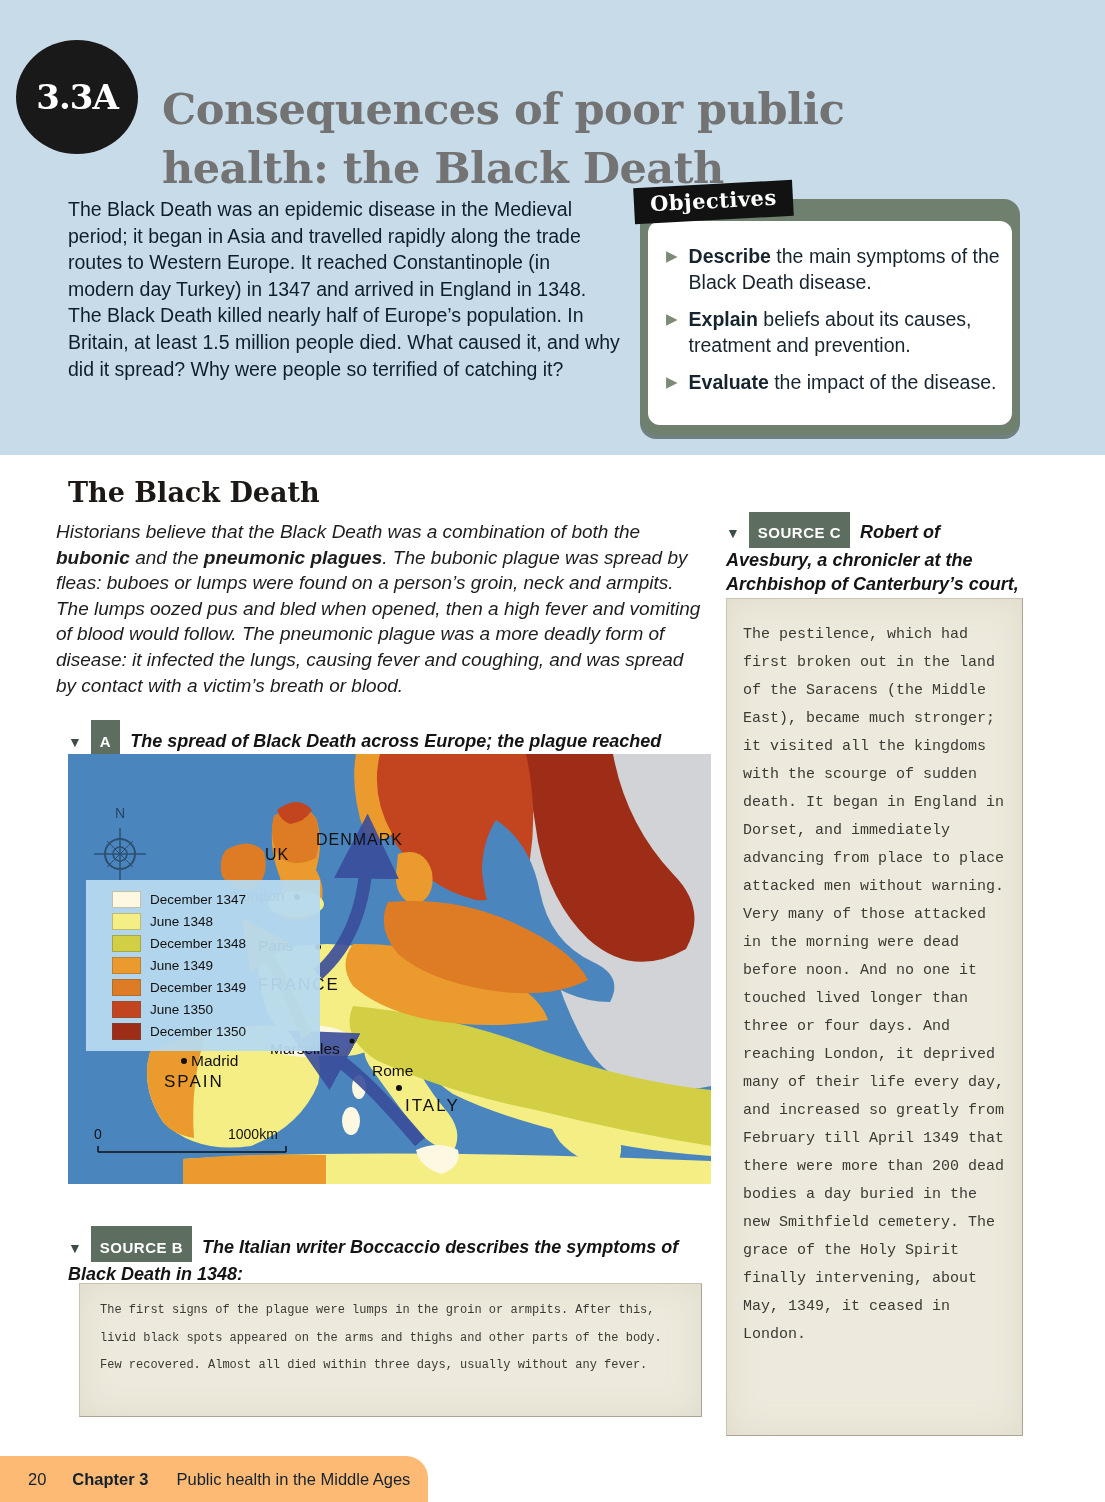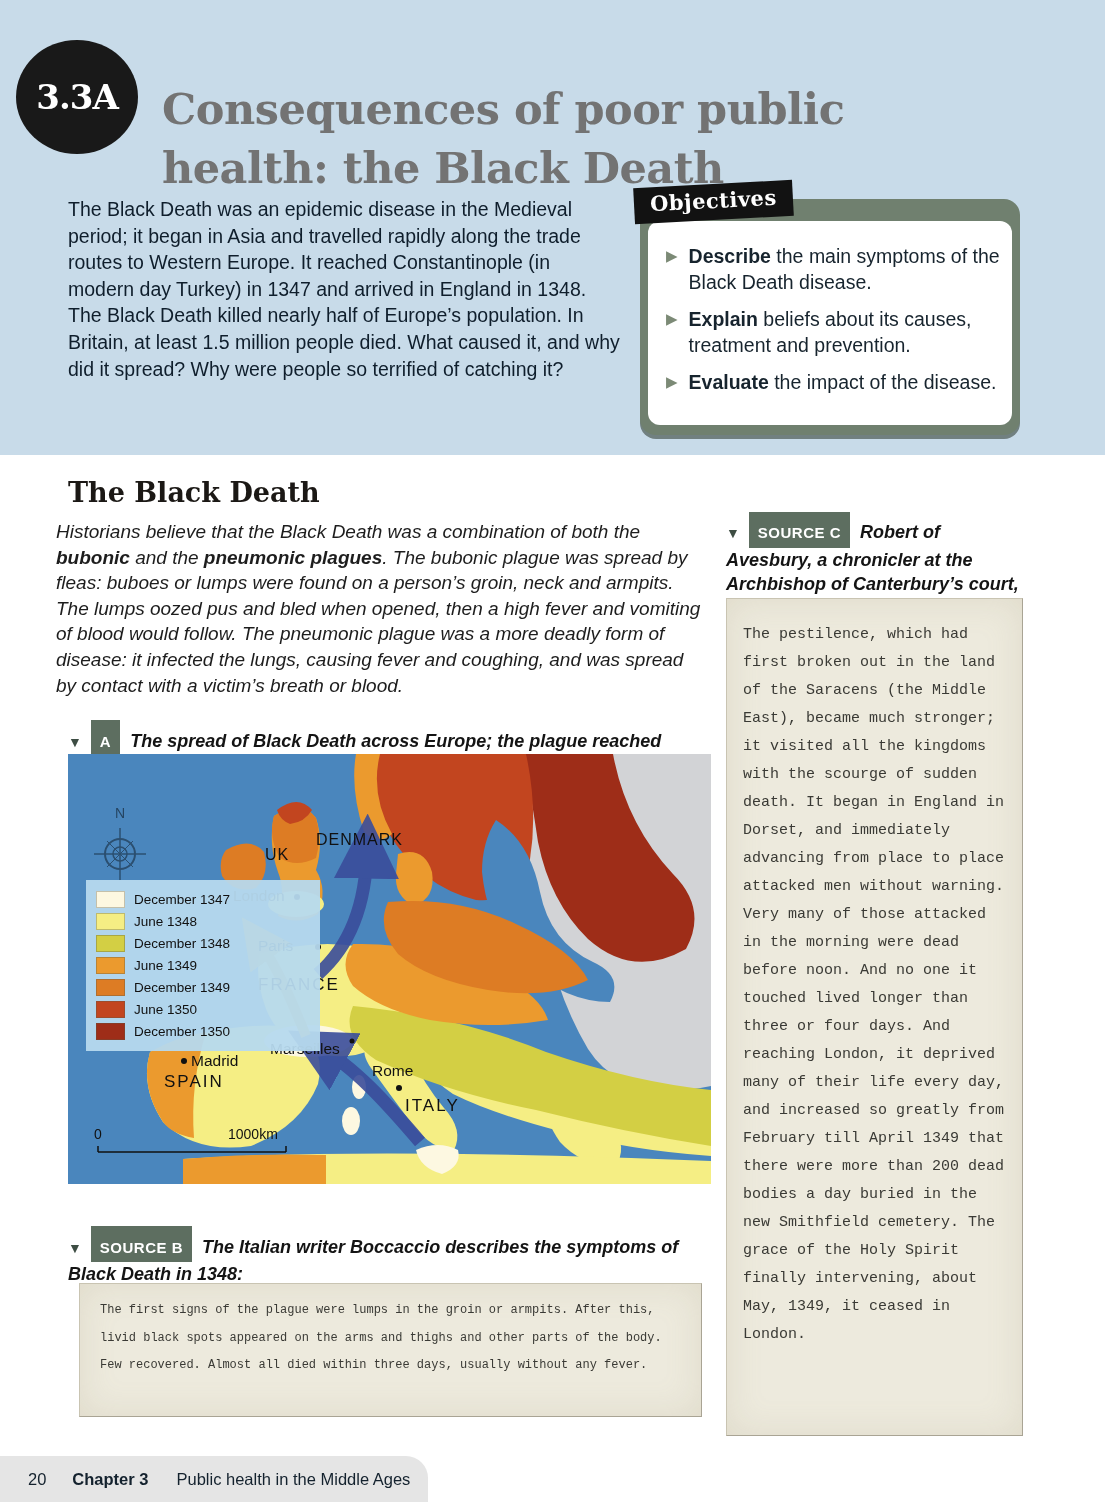--- a/index.html
+++ b/index.html
@@ -34,35 +34,35 @@
   .body-para .b{font-weight:bold;}
   .fig-caption{position:absolute;left:68px;width:650px;font-size:18px;line-height:25px;
                font-style:italic;font-weight:600;color:#141414;}
   .cap-tri{color:#3d4d43;font-style:normal;font-size:14px;margin-right:9px;}
   .cap-badge{display:inline-block;background:#5d6e60;color:#fff;font-style:normal;
              font-weight:bold;font-size:15px;padding:9px 9px 2px;margin-right:10px;letter-spacing:.5px;}
   
   .map-wrap{position:absolute;left:68px;top:754px;width:643px;height:430px;}
   .map-legend{position:absolute;left:18px;top:126px;width:214px;background:rgba(182,217,238,.95);
               padding:8px 10px 9px;}
-  .legend-row{display:flex;align-items:center;height:22px;}
+  .legend-row{display:flex;align-items:center;height:22px;margin-left:16px;}
   .legend-swatch{width:27px;height:15px;margin-right:9px;border:0.5px solid rgba(90,90,70,.35);flex:0 0 auto;}
   .legend-label{font-size:13.5px;color:#111;}
   
   .paper{background:#edeadd;border:1px solid #c9c4b2;border-right-color:#a9a494;
          border-bottom-color:#a9a494;box-shadow:inset 0 0 35px rgba(160,150,115,.18);
          font-family:"Liberation Mono",monospace;color:#3a3a35;box-sizing:border-box;position:absolute;}
   .source-b-box{left:79px;top:1283px;width:623px;height:134px;padding:13px 20px;
                 font-size:12px;line-height:27.5px;}
   .source-c-box{left:726px;top:598px;width:297px;height:838px;padding:22px 16px;
                 font-size:15px;line-height:28px;}
   .source-c-caption{position:absolute;left:726px;top:512px;width:298px;font-size:18px;
                     line-height:24.5px;font-style:italic;font-weight:600;color:#141414;}
   
-  .footer-bar{position:absolute;left:0;top:1456px;width:428px;height:46px;background:#e5e5e5;
+  .footer-bar{position:absolute;left:0;top:1456px;width:428px;height:46px;background:#fdba74;
               border-top-right-radius:22px;display:flex;align-items:center;color:#14222e;
               font-size:16.5px;}
   .footer-num{margin-left:28px;}
   .footer-chapter{margin-left:26px;font-weight:bold;}
   .footer-title{margin-left:28px;}
 </style>
 </head>
 <body>
 
 <div id="page">

